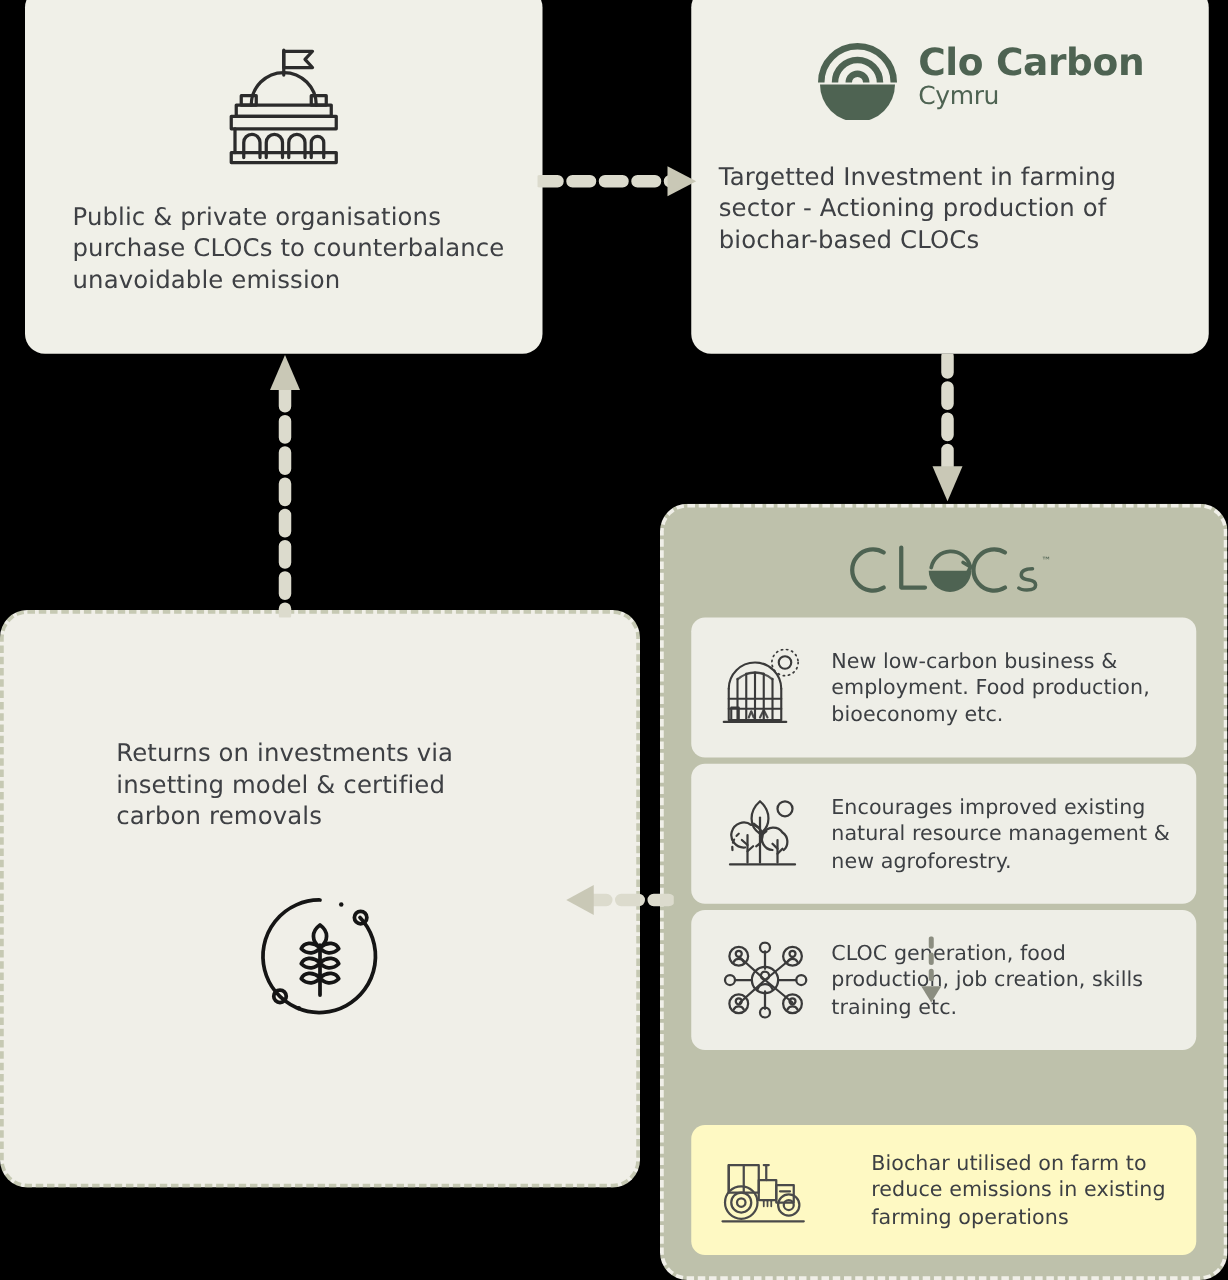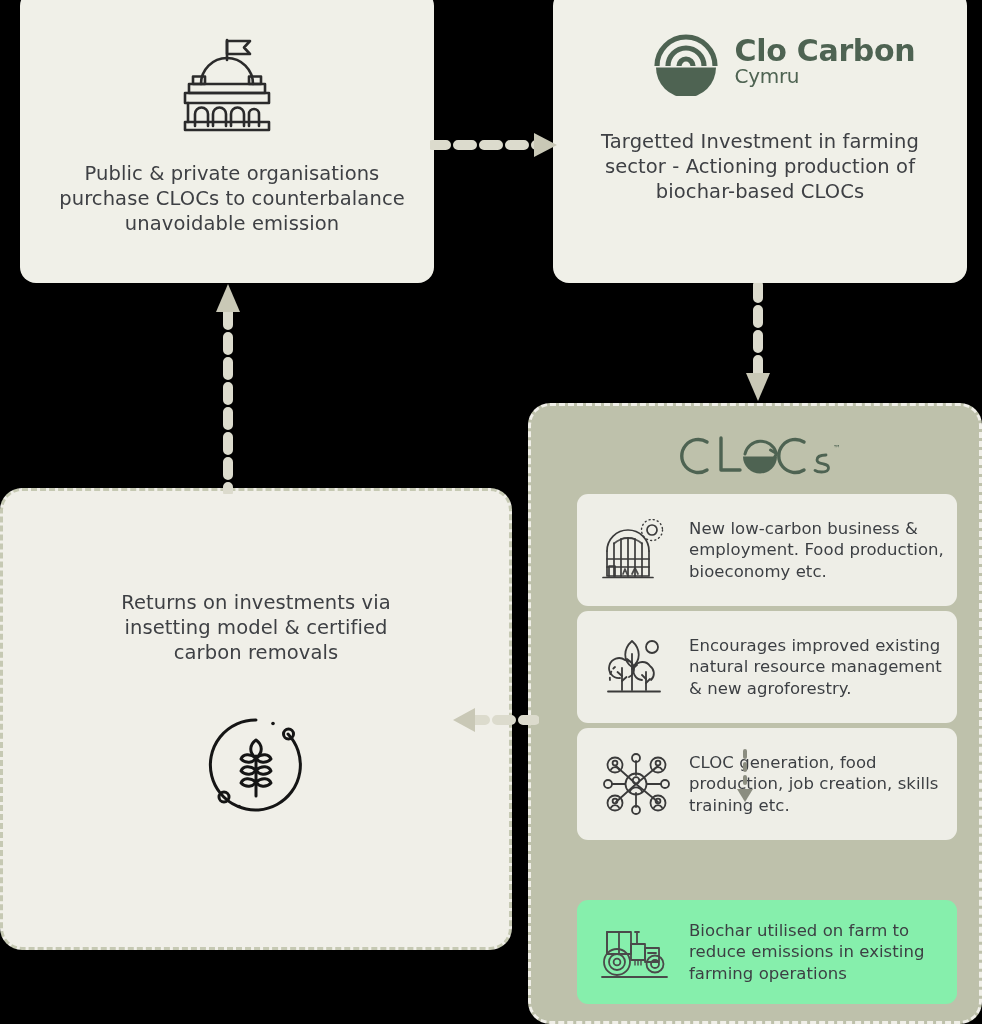--- a/index.html
+++ b/index.html
@@ -31,21 +31,20 @@
     border-radius: 22px;
   }
 
   .box-icon {
     display: flex;
     justify-content: center;
     align-items: center;
   }
 
   .box-text {
-    text-align: center;
     color: #3e4044;
     font-size: 19.5px;
     line-height: 1.28;
     font-weight: 400;
     letter-spacing: .1px;
   }
 
   
   #box-gov { left: 20px; top: -10px; width: 414px; height: 293px; }
   #box-gov .box-icon { margin-top: 44px; }
@@ -87,23 +86,22 @@
 
   .cloc-card {
     position: relative;
     background: #eeeee7;
     border-radius: 11px;
     height: 112px;
     margin-bottom: 5px;
     display: flex;
     align-items: center;
     padding: 0 6px 0 14px;
-    margin-left: 24px;
-  }
-  .cloc-card.alt { background: #86efac; height: 104px; }
+  }
+  .cloc-card.alt { background: #fef9c3; height: 104px; gap: 32px; }
   .cloc-card .ic {
     width: 92px; flex: 0 0 92px;
     display: flex; justify-content: center; align-items: center;
   }
   .cloc-card .tx {
     color: #3c3f43;
     font-size: 16.5px;
     line-height: 1.3;
     padding-left: 6px;
     letter-spacing: .05px;

